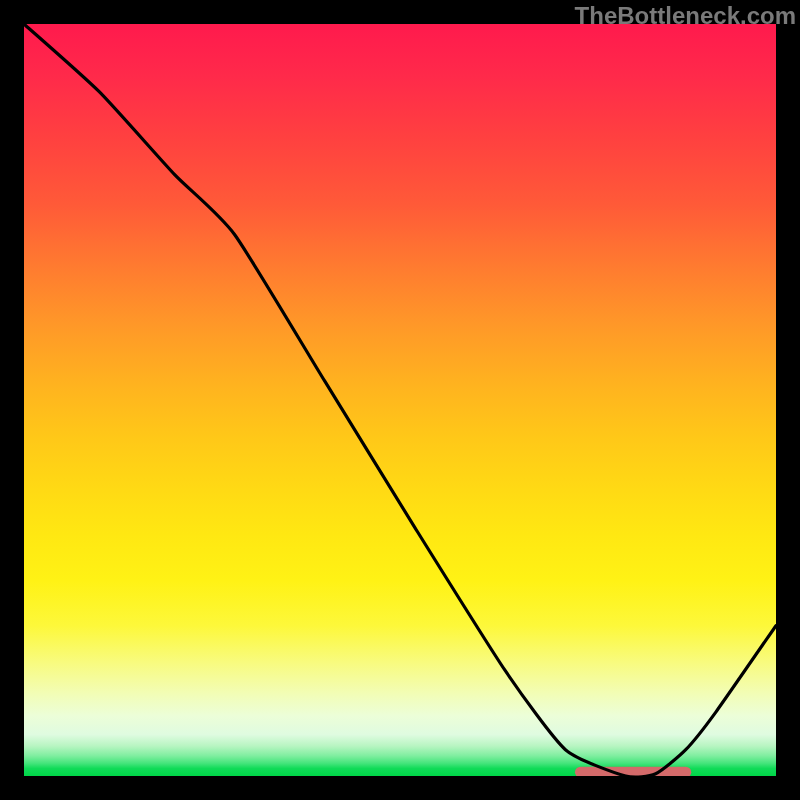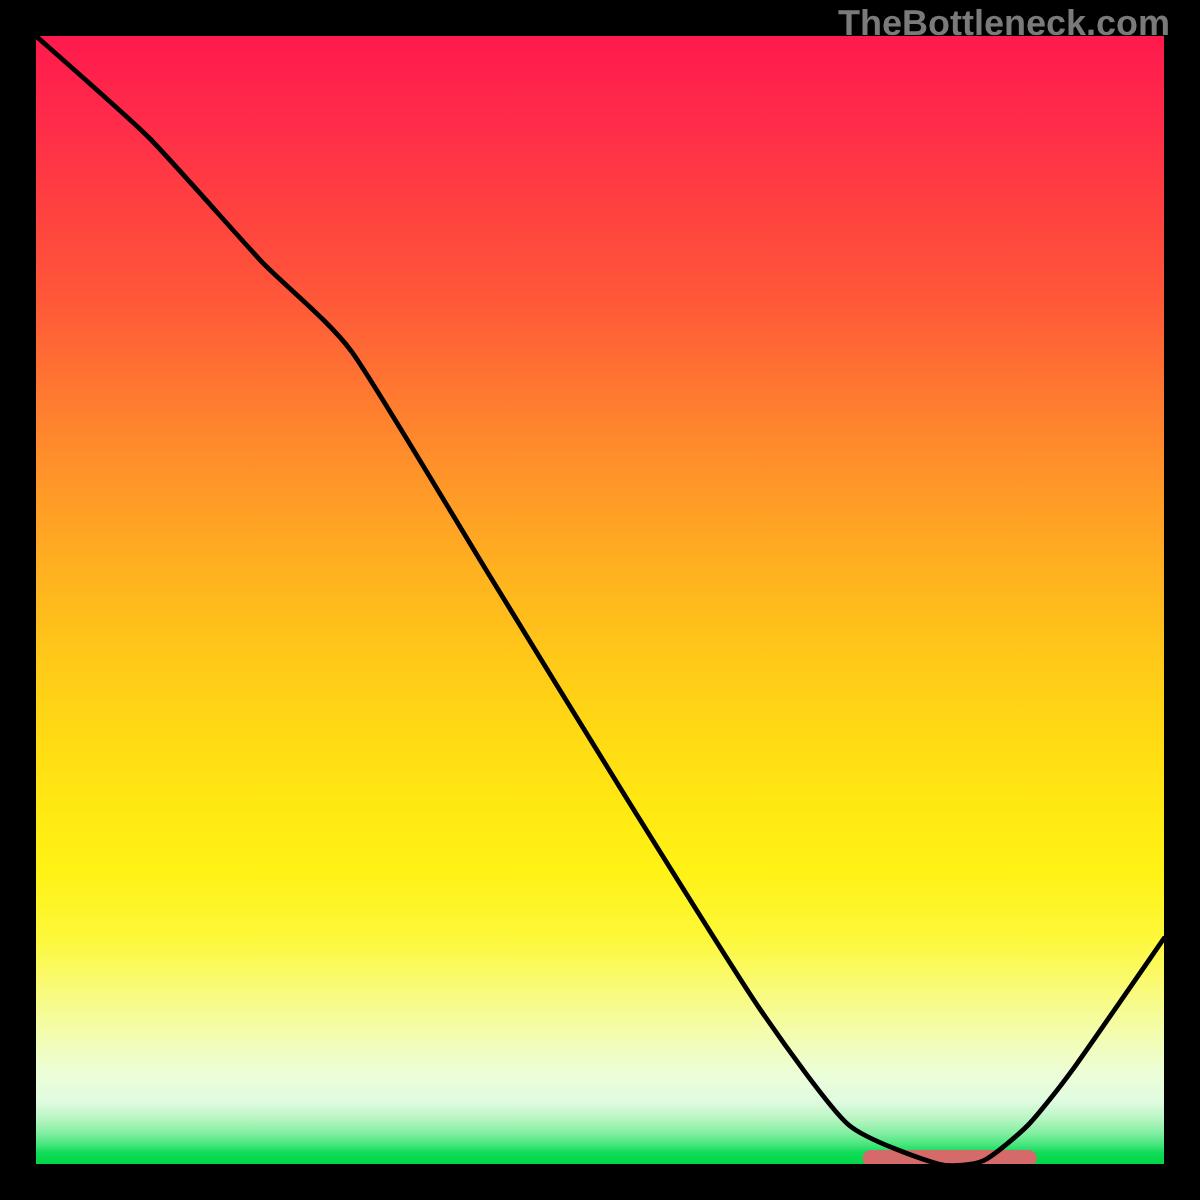--- a/index.html
+++ b/index.html
@@ -71,21 +71,21 @@
     stroke-linejoin: round;
   }
   .marker-path {
     fill: none;
     stroke-width: 11;
     stroke-linecap: round;
   }
   .watermark {
     position: absolute;
     top: 2px;
-    right: 20px;
+    right: 4px;
     color: #7a7a7a;
     font-size: 24px;
     font-weight: 600;
     letter-spacing: 0;
   }
 </style>
 </head>
 <body>
 
 <div class="container">

